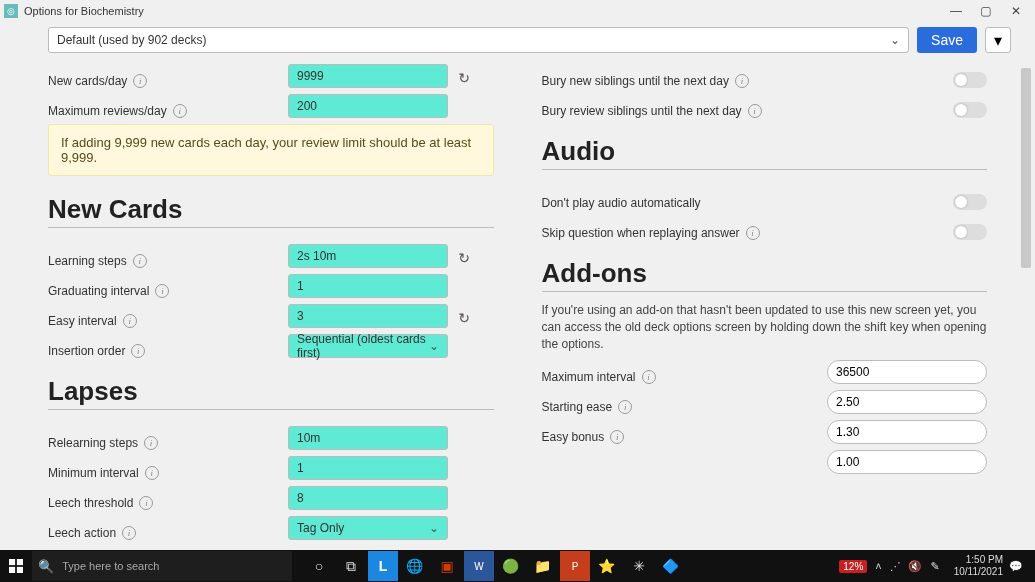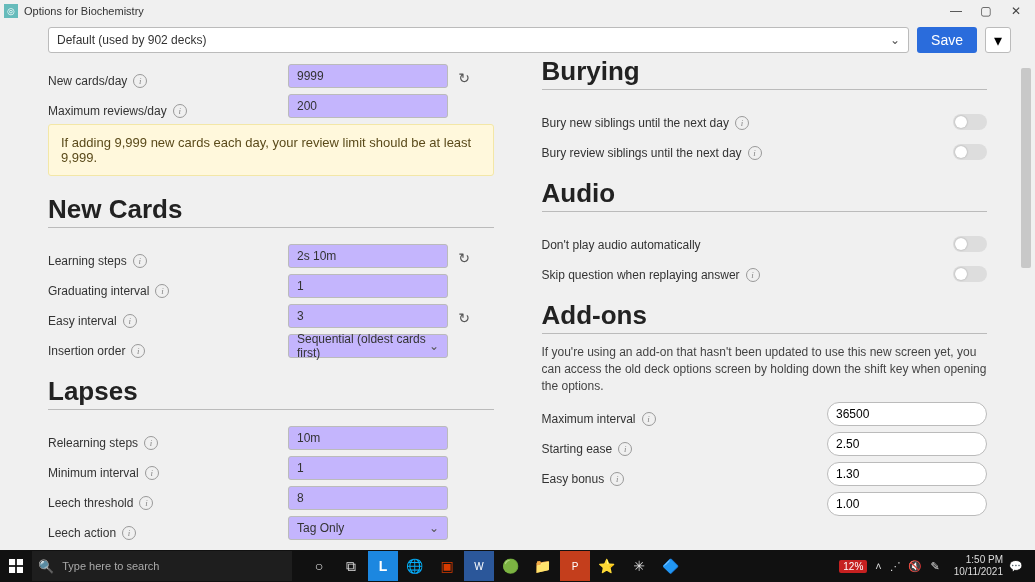--- a/index.html
+++ b/index.html
@@ -14,21 +14,21 @@
 .save-btn { height: 26px; background: #2a6cdc; color: #fff; border: none; border-radius: 3px; padding: 0 14px; font-size: 14px; cursor: pointer; }
 .more-btn { height: 26px; width: 26px; background: #fff; border: 1px solid #bbb; border-radius: 3px; display:flex;align-items:center;justify-content:center; cursor:pointer;}
 .content { position: absolute; top: 58px; bottom: 32px; left: 0; right: 0; overflow: hidden; }
 .columns { display: flex; padding: 0 48px; gap: 48px; height: 100%; }
 .col { flex: 1; }
 h2 { font-size: 26px; font-weight: 600; color: #222; border-bottom: 1px solid #bbb; padding-bottom: 2px; margin-top: 18px; margin-bottom: 10px; }
 .cut-top { margin-top: -20px; overflow: hidden; }
 .row { display: flex; align-items: flex-end; height: 30px; font-size: 12px; color: #333; }
 .row .label { flex: 0 0 240px; display: flex; align-items: center; gap: 6px; }
 .info-icon { width: 14px; height: 14px; border: 1px solid #999; border-radius: 50%; display: inline-flex; align-items: center; justify-content: center; font-size: 9px; color: #888; font-style: italic; font-family: Georgia, serif; }
-.row input.txt, .row .sel { width: 160px; height: 24px; border: 1px solid #bbb; border-radius: 3px; background: #c4b5fd; padding: 0 8px; font-size: 12px; color: #333; }
+.row input.txt, .row .sel { width: 160px; height: 24px; border: 1px solid #bbb; border-radius: 3px; background: #5eead4; padding: 0 8px; font-size: 12px; color: #333; }
 .row .sel { display:flex; align-items:center; position:relative;}
 .row .sel .chev { position:absolute; right:8px; color:#555;}
 .reset-btn { width: 20px; height: 20px; margin-left: 6px; display:flex;align-items:center;justify-content:center; color:#555; cursor:pointer;font-size:14px;}
 .warning { background: #fff8dc; border: 1px solid #f3e7a7; border-radius: 3px; padding: 10px 12px; font-size: 13px; color: #5a4a1a; margin-top: 6px; }
 .toggle { width: 34px; height: 16px; background: #ddd; border-radius: 10px; position: relative; margin-left: auto; cursor:pointer;}
 .toggle::after { content: ""; position: absolute; left: 2px; top: 2px; width: 12px; height: 12px; background: #fff; border-radius: 50%; box-shadow: 0 0 2px rgba(0,0,0,.3); }
 .note { font-size: 12px; color: #444; line-height: 1.4; margin-bottom: 2px;}
 .right-input { width: 160px; height: 24px; border:1px solid #bbb; border-radius:12px; background:#fff; padding:0 8px; font-size:12px; margin-left:auto;}
 .spinner { position:relative; }
 .spinner::after { content:"▴\A▾"; white-space:pre; position:absolute; right:4px; top:0; font-size:7px; line-height:8px; color:#555; padding-top:3px;}
@@ -151,23 +151,20 @@
             <span class="info-icon">i</span>
           </div>
         <div class="sel">
             <span>Tag Only</span>
             <span class="chev">⌄</span>
           </div>
       </div>
     </div>
 
     <div class="col">
-      <div class="cut-top">
-        <h2>Burying</h2>
-      </div>
       <div class="row">
           <div class="label" style="flex:1">
             <span>Bury new siblings until the next day</span>
             <span class="info-icon">i</span>
           </div>
           <div class="toggle"></div>
         </div>
       <div class="row">
           <div class="label" style="flex:1">
             <span>Bury review siblings until the next day</span>

